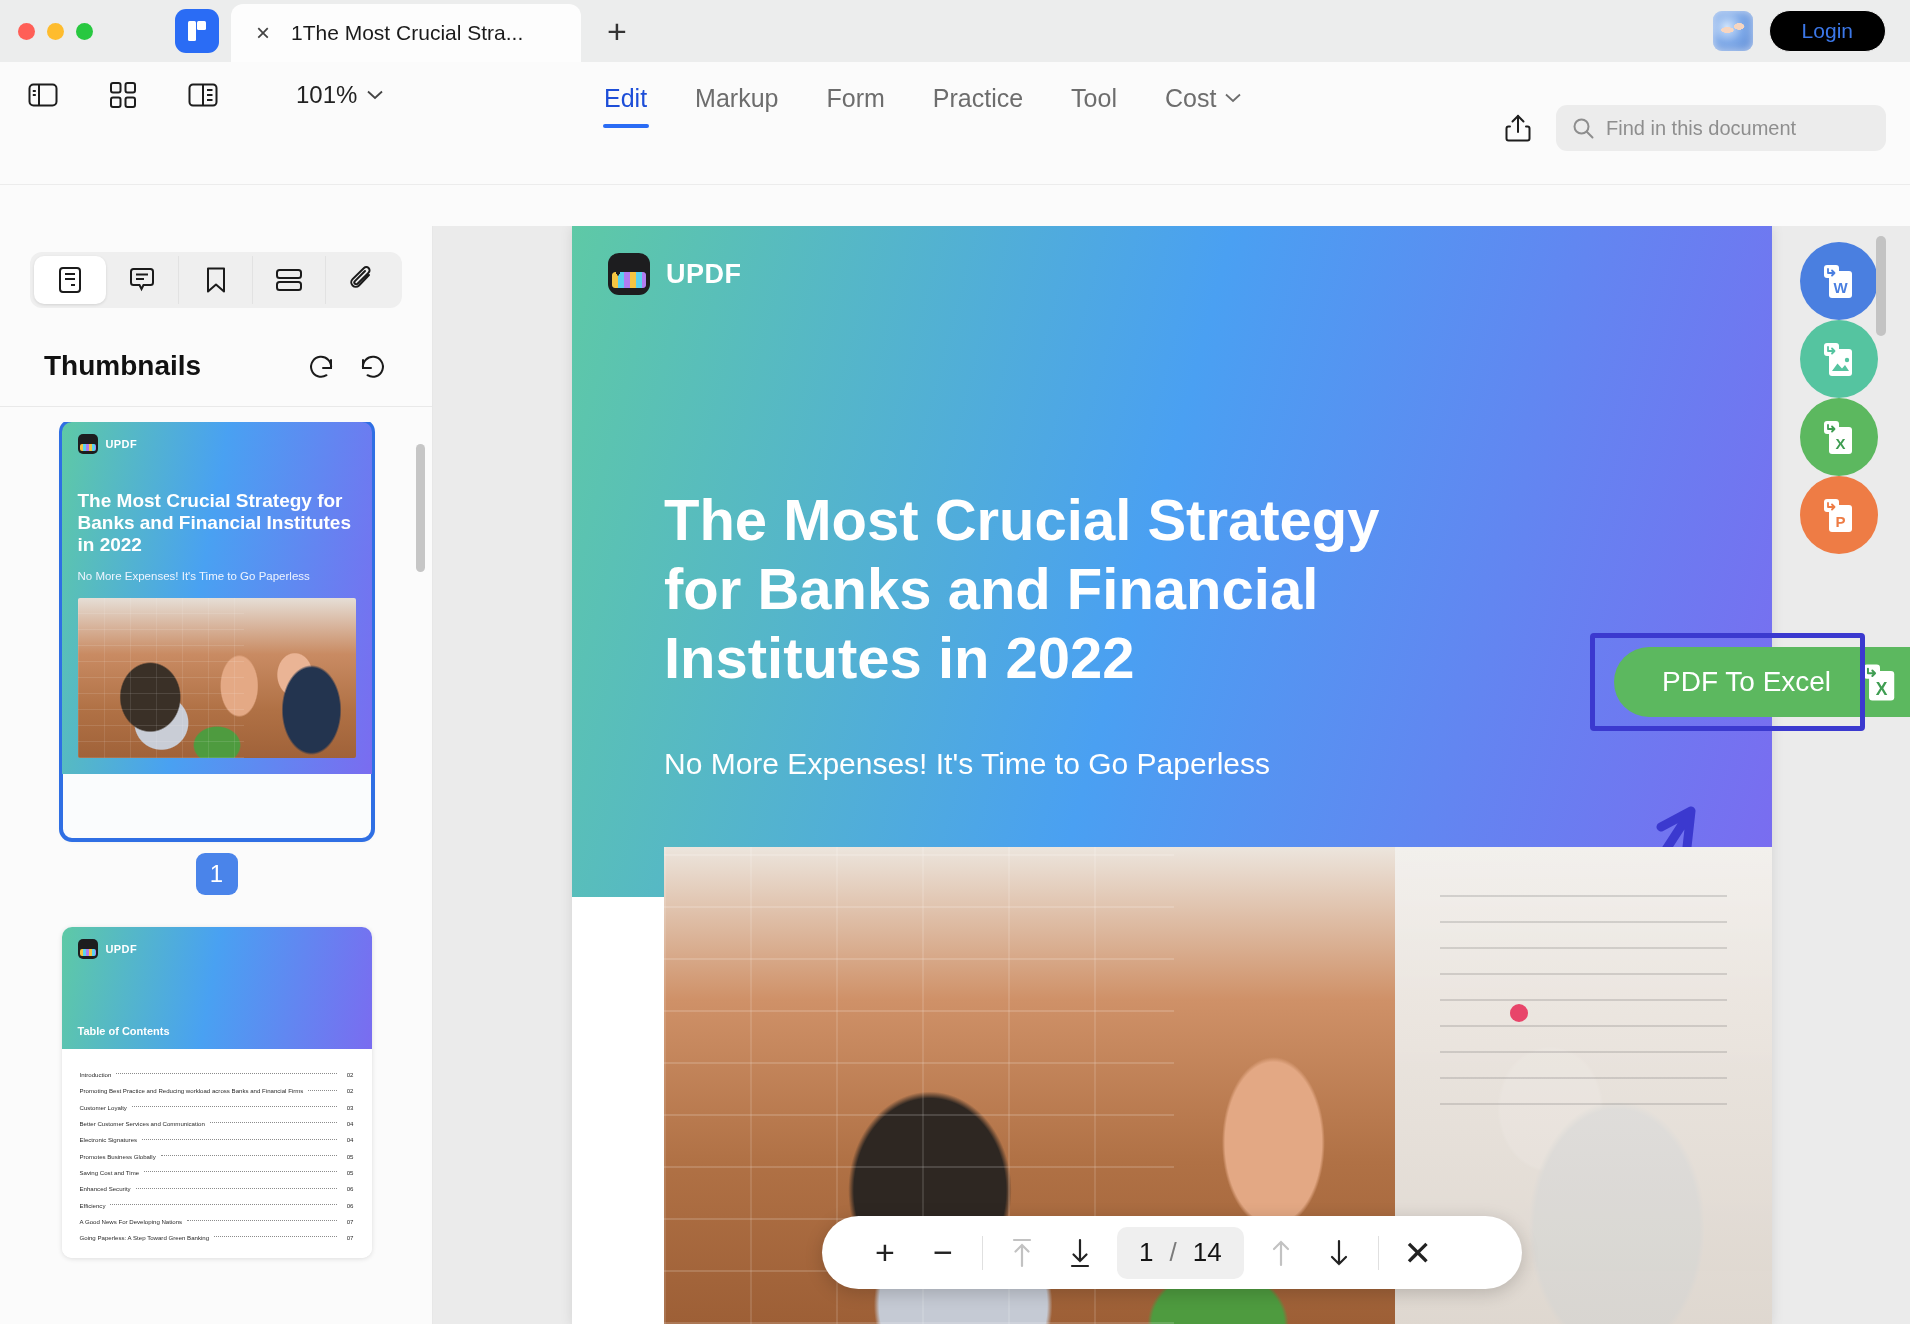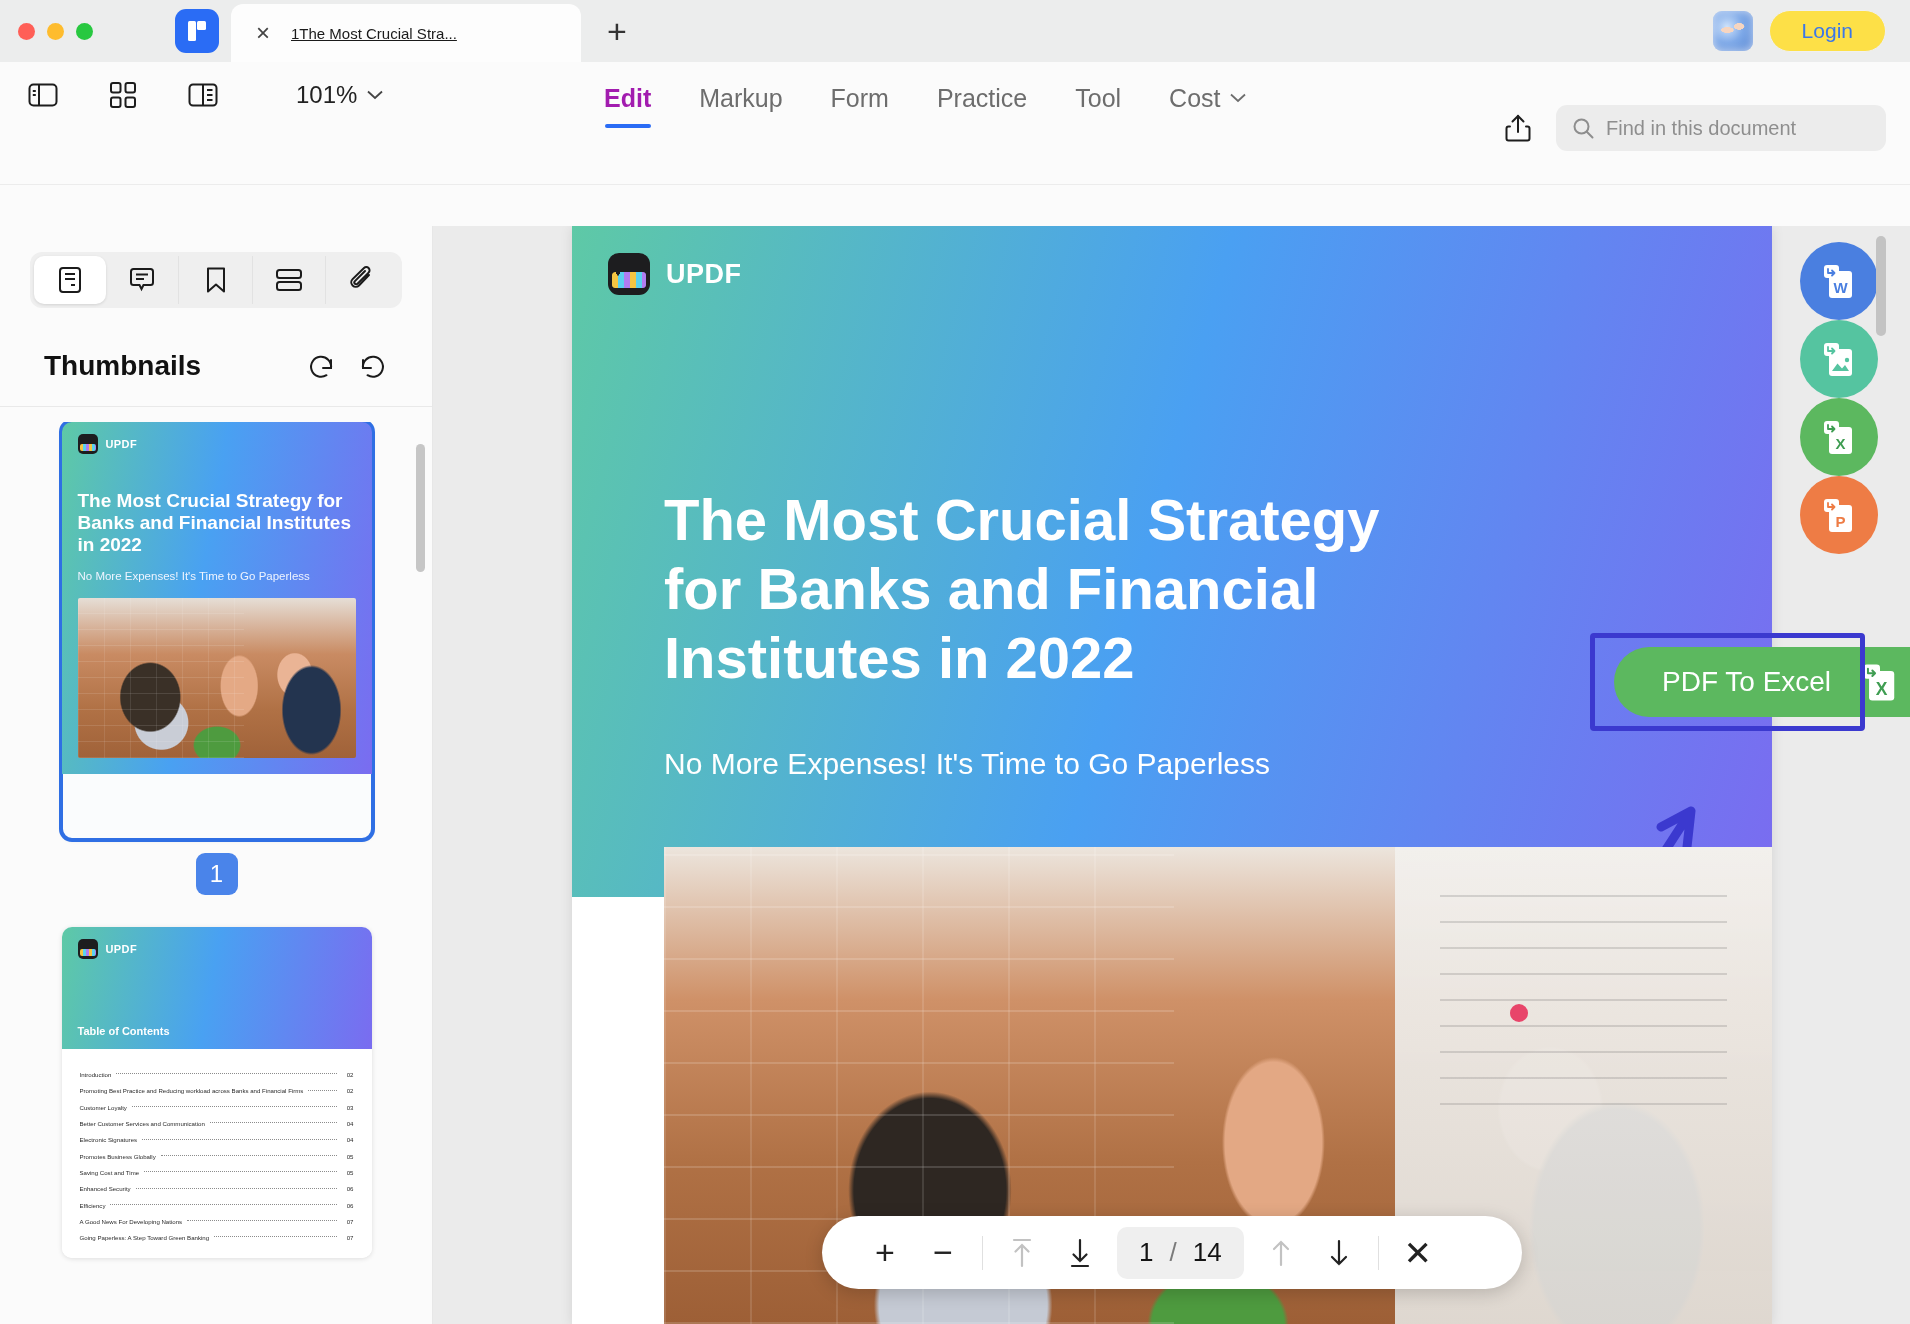--- a/index.html
+++ b/index.html
@@ -30,39 +30,39 @@
   }
   .applogo svg { display:block; }
 
   .tab {
     margin-left:12px; height:58px; width:350px; background:#fdfdfd;
     border-radius:12px 12px 0 0; display:flex; align-items:center;
     align-self:flex-end; padding:0 18px; position:relative;
   }
   .tab-close { font-size:24px; color:#444; width:28px; text-align:center; cursor:default; line-height:1; }
   .tab-title {
-    margin-left:14px; font-size:15px; color:#1b1b1b; white-space:nowrap;
-    overflow:hidden; text-overflow:ellipsis;text-decoration:underline;
+    margin-left:14px; font-size:21px; color:#1b1b1b; white-space:nowrap;
+    overflow:hidden; text-overflow:ellipsis;
   }
   .newtab { margin-left:26px; font-size:34px; color:#333; font-weight:300; line-height:1; }
 
   .tb-right { margin-left:auto; display:flex; align-items:center; gap:16px; margin-right:24px; }
   .avatar {
     width:40px; height:40px; border-radius:9px;
     background: radial-gradient(circle at 35% 40%, #cfe3fb 0%, #7ea9e8 45%, #4e7fd0 100%);
     box-shadow: inset 0 0 10px rgba(255,255,255,.7);
     position:relative; overflow:hidden;
   }
   .avatar::after{
     content:""; position:absolute; left:6px; top:10px; width:28px; height:18px;
     background: radial-gradient(ellipse at 30% 50%, #f6d5c0 0 22%, transparent 23%),
                 radial-gradient(ellipse at 72% 30%, #f6d5c0 0 18%, transparent 19%);
   }
   .login-btn {
-    height:42px; padding:0 32px; border-radius:21px; background:#fde047;
+    height:42px; padding:0 32px; border-radius:21px; background:#000000;
     color:#3b77e8; font-size:21px; display:flex; align-items:center; justify-content:center;
     border:1px solid #f0f0f0;
   }
 
   
   .toolbar {
     position:absolute; left:0; top:62px; width:1910px; height:123px;
     background:#fbfbfb; border-bottom:1px solid #ececec;
   }
   .tb-icons { position:absolute; left:24px; top:14px; display:flex; align-items:center; gap:42px; }
@@ -70,21 +70,21 @@
   .zoom-label { margin-left:32px; font-size:24px; color:#222; display:flex; align-items:center; gap:10px; }
   .chev { font-size:15px; color:#555; }
 
   .tabs-row {
     position:absolute; left:580px; top:12px; display:flex; align-items:flex-start; gap:0;
   }
   .ntab {
     font-size:25px; color:#6d6d6d; padding:0 24px; position:relative; height:48px;
     display:flex; align-items:center;
   }
-  .ntab.active { color:#a21caf; font-weight:700; }
+  .ntab.active { color:#1d4ed8; font-weight:400; }
   .ntab.active::after {
     content:""; position:absolute; left:50%; transform:translateX(-50%);
     bottom:-6px; width:46px; height:4px; background:#2a6cf5; border-radius:2px;
   }
   .ntab .chev { margin-left:9px; font-size:14px; }
 
   .tb-far-right { position:absolute; right:24px; top:66px; transform:translateY(-50%); display:flex; align-items:center; gap:18px; }
   .share-icon { width:40px; height:40px; display:flex; align-items:center; justify-content:center; }
   .search-box {
     width:330px; height:46px; border-radius:11px; background:#ececec;

